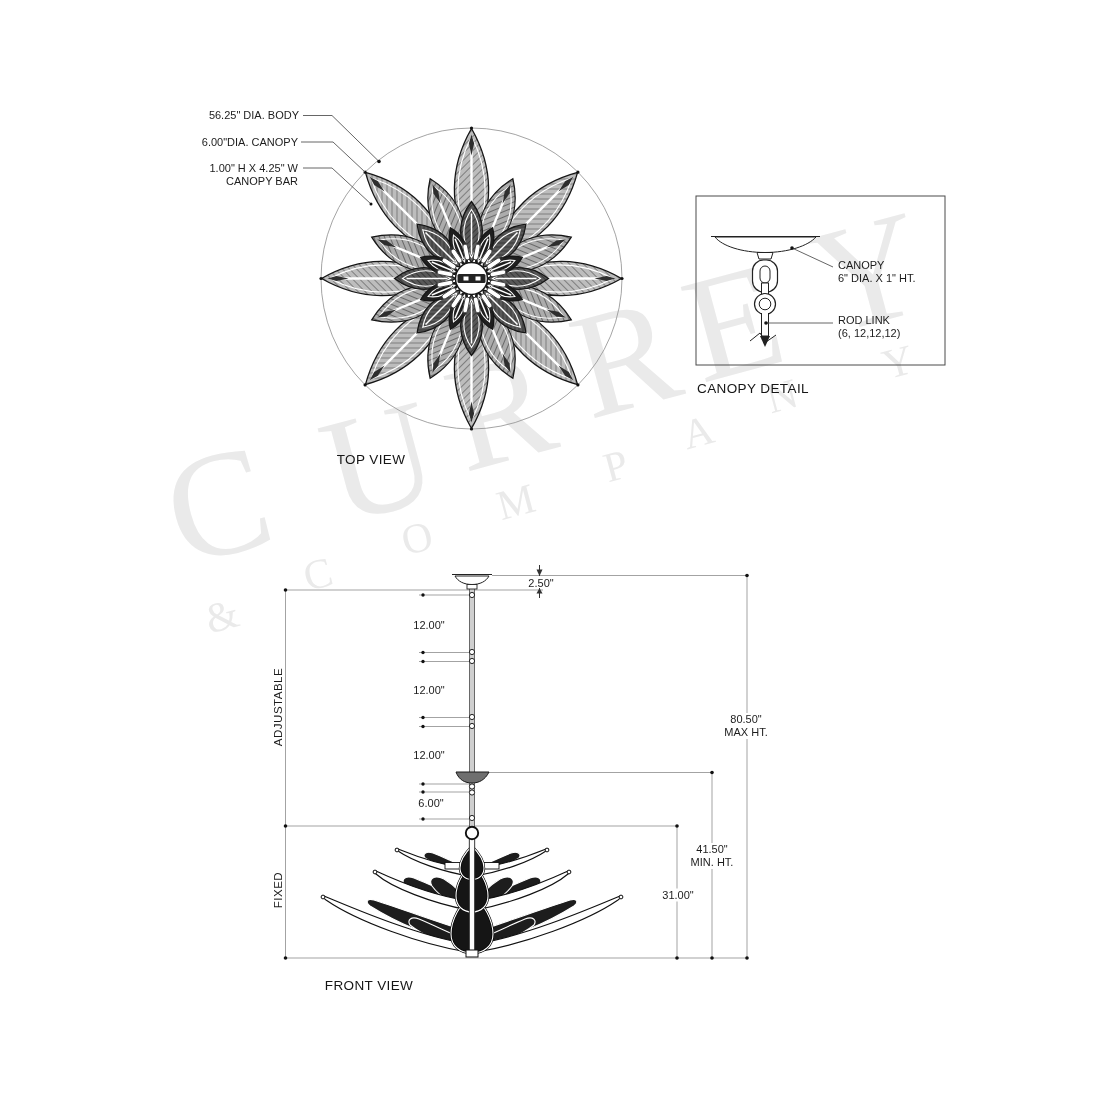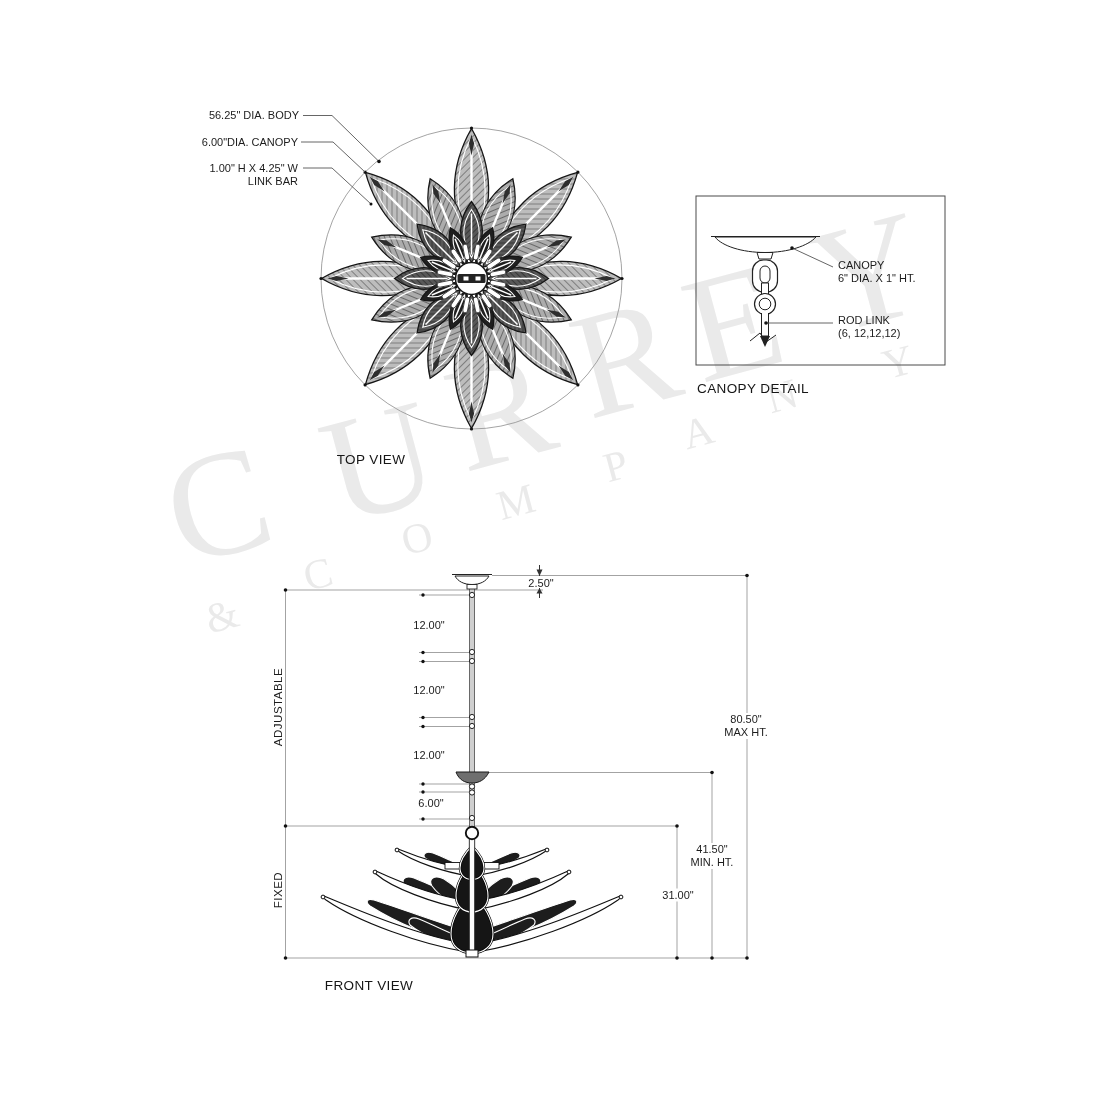--- a/index.html
+++ b/index.html
@@ -455,21 +455,21 @@
       <rect x="469.3" y="838" width="5.4" height="113" fill="#fbfbfb" stroke="#222" stroke-width="0.9"></rect>
       <rect x="466" y="950" width="12" height="7" fill="#fff" stroke="#111" stroke-width="1"></rect>
       <circle cx="472" cy="833" r="6.2" fill="#fff" stroke="#111" stroke-width="1.9"></circle>
     </g>
   </svg>
 
   <div class="lbl callout" style="left:150px;top:109px;width:149px;">56.25" DIA. BODY</div>
   <div class="lbl callout" style="left:150px;top:136px;width:148px;">6.00"DIA. CANOPY</div>
   <div class="lbl callout" style="left:150px;top:162px;width:148px;">
     <div>1.00" H X 4.25" W</div>
-    <div>LINK BAR</div>
+    <div>CANOPY BAR</div>
   </div>
   <div class="lbl viewtitle ctr" style="left:371px;top:459px;">TOP VIEW</div>
 
   <div class="lbl" style="left:838px;top:259px;">
     <div>CANOPY</div>
     <div>6" DIA. X 1" HT.</div>
   </div>
   <div class="lbl" style="left:838px;top:314px;">
     <div>ROD LINK</div>
     <div>(6, 12,12,12)</div>

